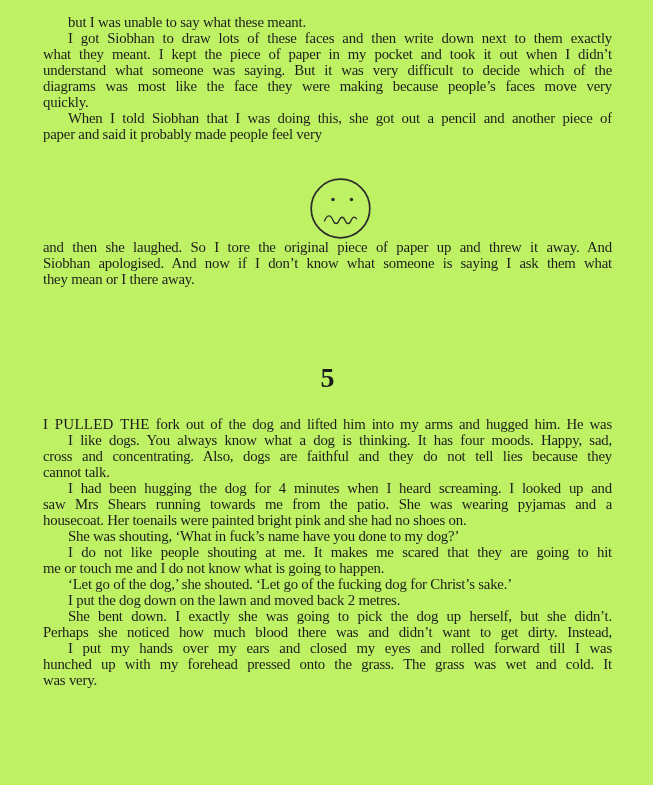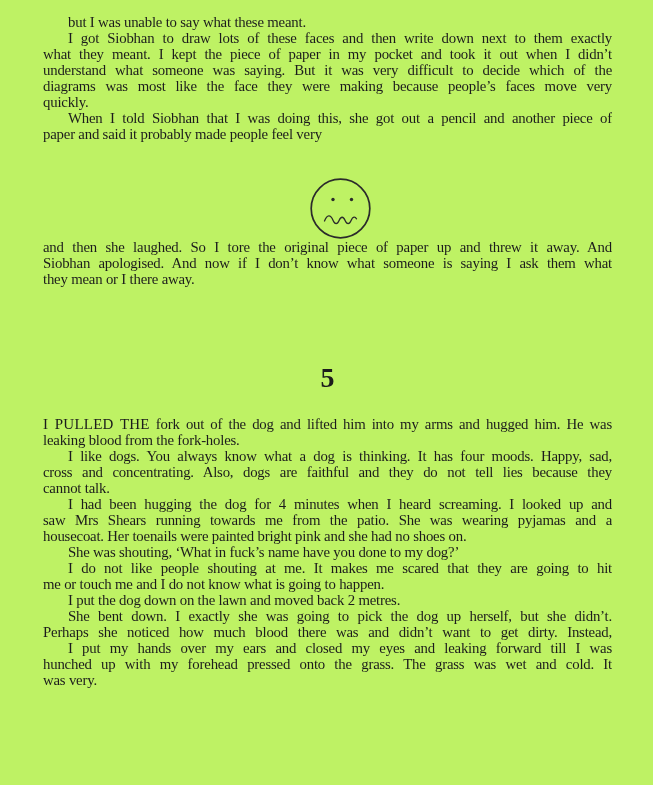--- a/index.html
+++ b/index.html
@@ -80,46 +80,48 @@
       <div class="line">and then she laughed. So I tore the original piece of paper up and threw it away. And</div>
       <div class="line">Siobhan apologised. And now if I don’t know what someone is saying I ask them what</div>
       <div class="line last">they mean or I there away.</div>
     </div>
 
   <div class="chapter-number">5</div>
 
   <div class="chapter-body">
     <div class="para">
         <div class="line"><span class="sc">I PULLED THE</span> fork out of the dog and lifted him into my arms and hugged him. He was</div>
-        <div class="line last">leaking blood from the fork-holes.</div>
       </div>
     <div class="para">
         <div class="line ind">I like dogs. You always know what a dog is thinking. It has four moods. Happy, sad,</div>
         <div class="line">cross and concentrating. Also, dogs are faithful and they do not tell lies because they</div>
         <div class="line last">cannot talk.</div>
       </div>
     <div class="para">
         <div class="line ind">I had been hugging the dog for 4 minutes when I heard screaming. I looked up and</div>
         <div class="line">saw Mrs Shears running towards me from the patio. She was wearing pyjamas and a</div>
         <div class="line last">housecoat. Her toenails were painted bright pink and she had no shoes on.</div>
       </div>
     <div class="para">
         <div class="line last ind">She was shouting, ‘What in fuck’s name have you done to my dog?’</div>
       </div>
     <div class="para">
         <div class="line ind">I do not like people shouting at me. It makes me scared that they are going to hit</div>
         <div class="line last">me or touch me and I do not know what is going to happen.</div>
       </div>
     <div class="para">
+        <div class="line last ind">‘Let go of the dog,’ she shouted. ‘Let go of the fucking dog for Christ’s sake.’</div>
+      </div>
+    <div class="para">
         <div class="line last ind">I put the dog down on the lawn and moved back 2 metres.</div>
       </div>
     <div class="para">
         <div class="line ind">She bent down. I exactly she was going to pick the dog up herself, but she didn’t.</div>
         <div class="line">Perhaps she noticed how much blood there was and didn’t want to get dirty. Instead,</div>
       </div>
     <div class="para">
-        <div class="line ind">I put my hands over my ears and closed my eyes and leaking forward till I was</div>
+        <div class="line ind">I put my hands over my ears and closed my eyes and rolled forward till I was</div>
         <div class="line">hunched up with my forehead pressed onto the grass. The grass was wet and cold. It</div>
         <div class="line last">was very.</div>
       </div>
   </div>
 
 </div>
 
 </body></html>

